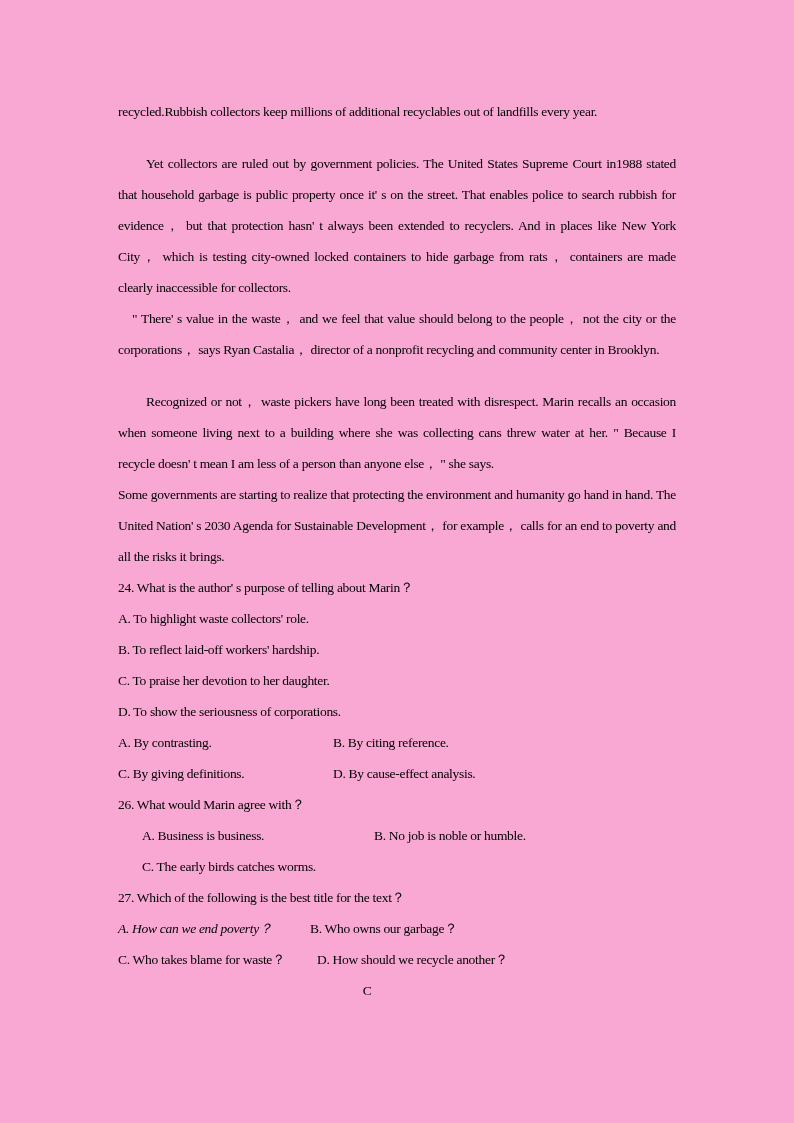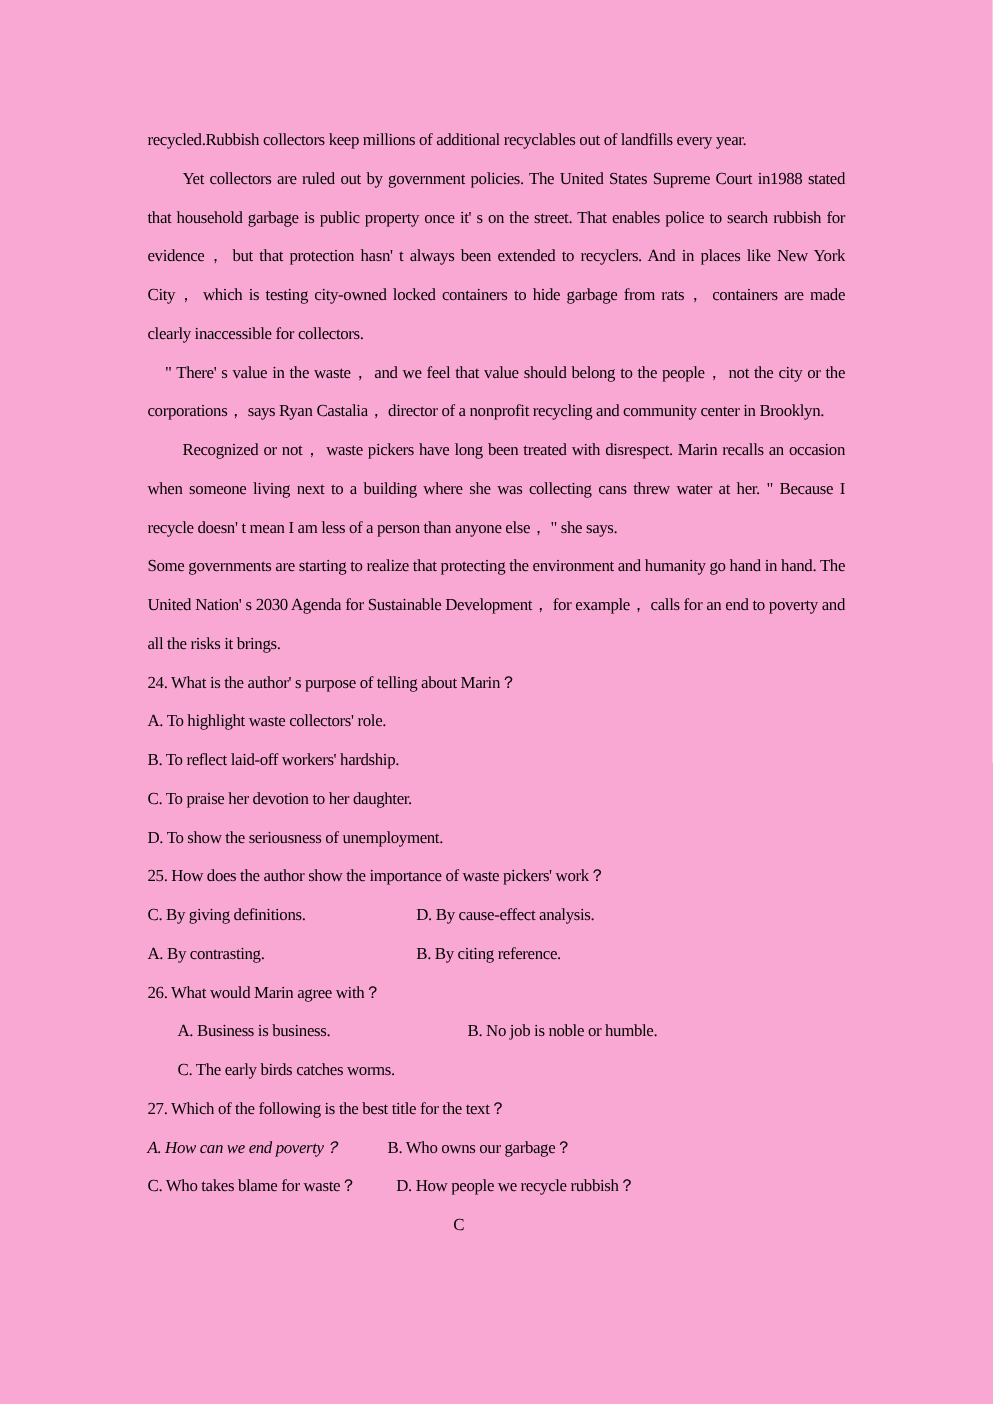--- a/index.html
+++ b/index.html
@@ -23,21 +23,21 @@
     color: #000000;
     font-family: "Liberation Serif", "DejaVu Serif", serif;
     font-size: 13.5px;
     letter-spacing: -0.3px;
     line-height: 31px;
   }
   .para {
     margin: 0;
     text-align: justify;
   }
-  .ind-28 { text-indent: 28px; }
+  .ind-28 { text-indent: 28px; margin-top: 21px; }
   .ind-14 { text-indent: 14px; }
   .qline {
     margin: 0;
     white-space: nowrap;
   }
   .opt-row {
     display: flex;
     margin: 0;
   }
   .opt-row .cell { white-space: nowrap; }
@@ -64,47 +64,46 @@
     <p class="para ind-14">" There' s value in the waste， and we feel that value should belong to the people， not the city or the corporations， says Ryan Castalia， director of a nonprofit recycling and community center in Brooklyn.</p>
 
     <p class="para ind-28">Recognized or not， waste pickers have long been treated with disrespect. Marin recalls an occasion when someone living next to a building where she was collecting cans threw water at her. " Because I recycle doesn' t mean I am less of a person than anyone else， " she says.</p>
 
     <p class="para">Some governments are starting to realize that protecting the environment and humanity go hand in hand. The United Nation' s 2030 Agenda for Sustainable Development， for example， calls for an end to poverty and all the risks it brings.</p>
 
     <p class="qline">24. What is the author' s purpose of telling about Marin？</p>
     <p class="qline">A. To highlight waste collectors' role.</p>
     <p class="qline">B. To reflect laid-off workers' hardship.</p>
     <p class="qline">C. To praise her devotion to her daughter.</p>
-    <p class="qline">D. To show the seriousness of unemployment.</p>
+    <p class="qline">D. To show the seriousness of corporations.</p>
 
-    <p class="qline">25. How does the author show the importance of waste pickers' work？</p>
+    <div class="opt-row">
+      <span class="cell w215">A. By contrasting.</span>
+      <span class="cell">B. By citing reference.</span>
+    </div>
     <div class="opt-row">
       <span class="cell w215">C. By giving definitions.</span>
       <span class="cell">D. By cause-effect analysis.</span>
-    </div>
-    <div class="opt-row">
-      <span class="cell w215">A. By contrasting.</span>
-      <span class="cell">B. By citing reference.</span>
     </div>
 
     <p class="qline">26. What would Marin agree with？</p>
     <div class="opt-row">
       <span class="cell w232">A. Business is business.</span>
       <span class="cell">B. No job is noble or humble.</span>
     </div>
     <div class="opt-row">
       <span class="cell w232">C. The early birds catches worms.</span>
     </div>
 
     <p class="qline">27. Which of the following is the best title for the text？</p>
     <div class="opt-row">
       <span class="cell w192">A. How can we end poverty？</span>
       <span class="cell">B. Who owns our garbage？</span>
     </div>
     <div class="opt-row">
       <span class="cell w199">C. Who takes blame for waste？</span>
-      <span class="cell">D. How people we recycle rubbish？</span>
+      <span class="cell">D. How should we recycle another？</span>
     </div>
 
     <p class="footer-line">C</p>
 
   </div>
 </div>
 
 </body></html>

